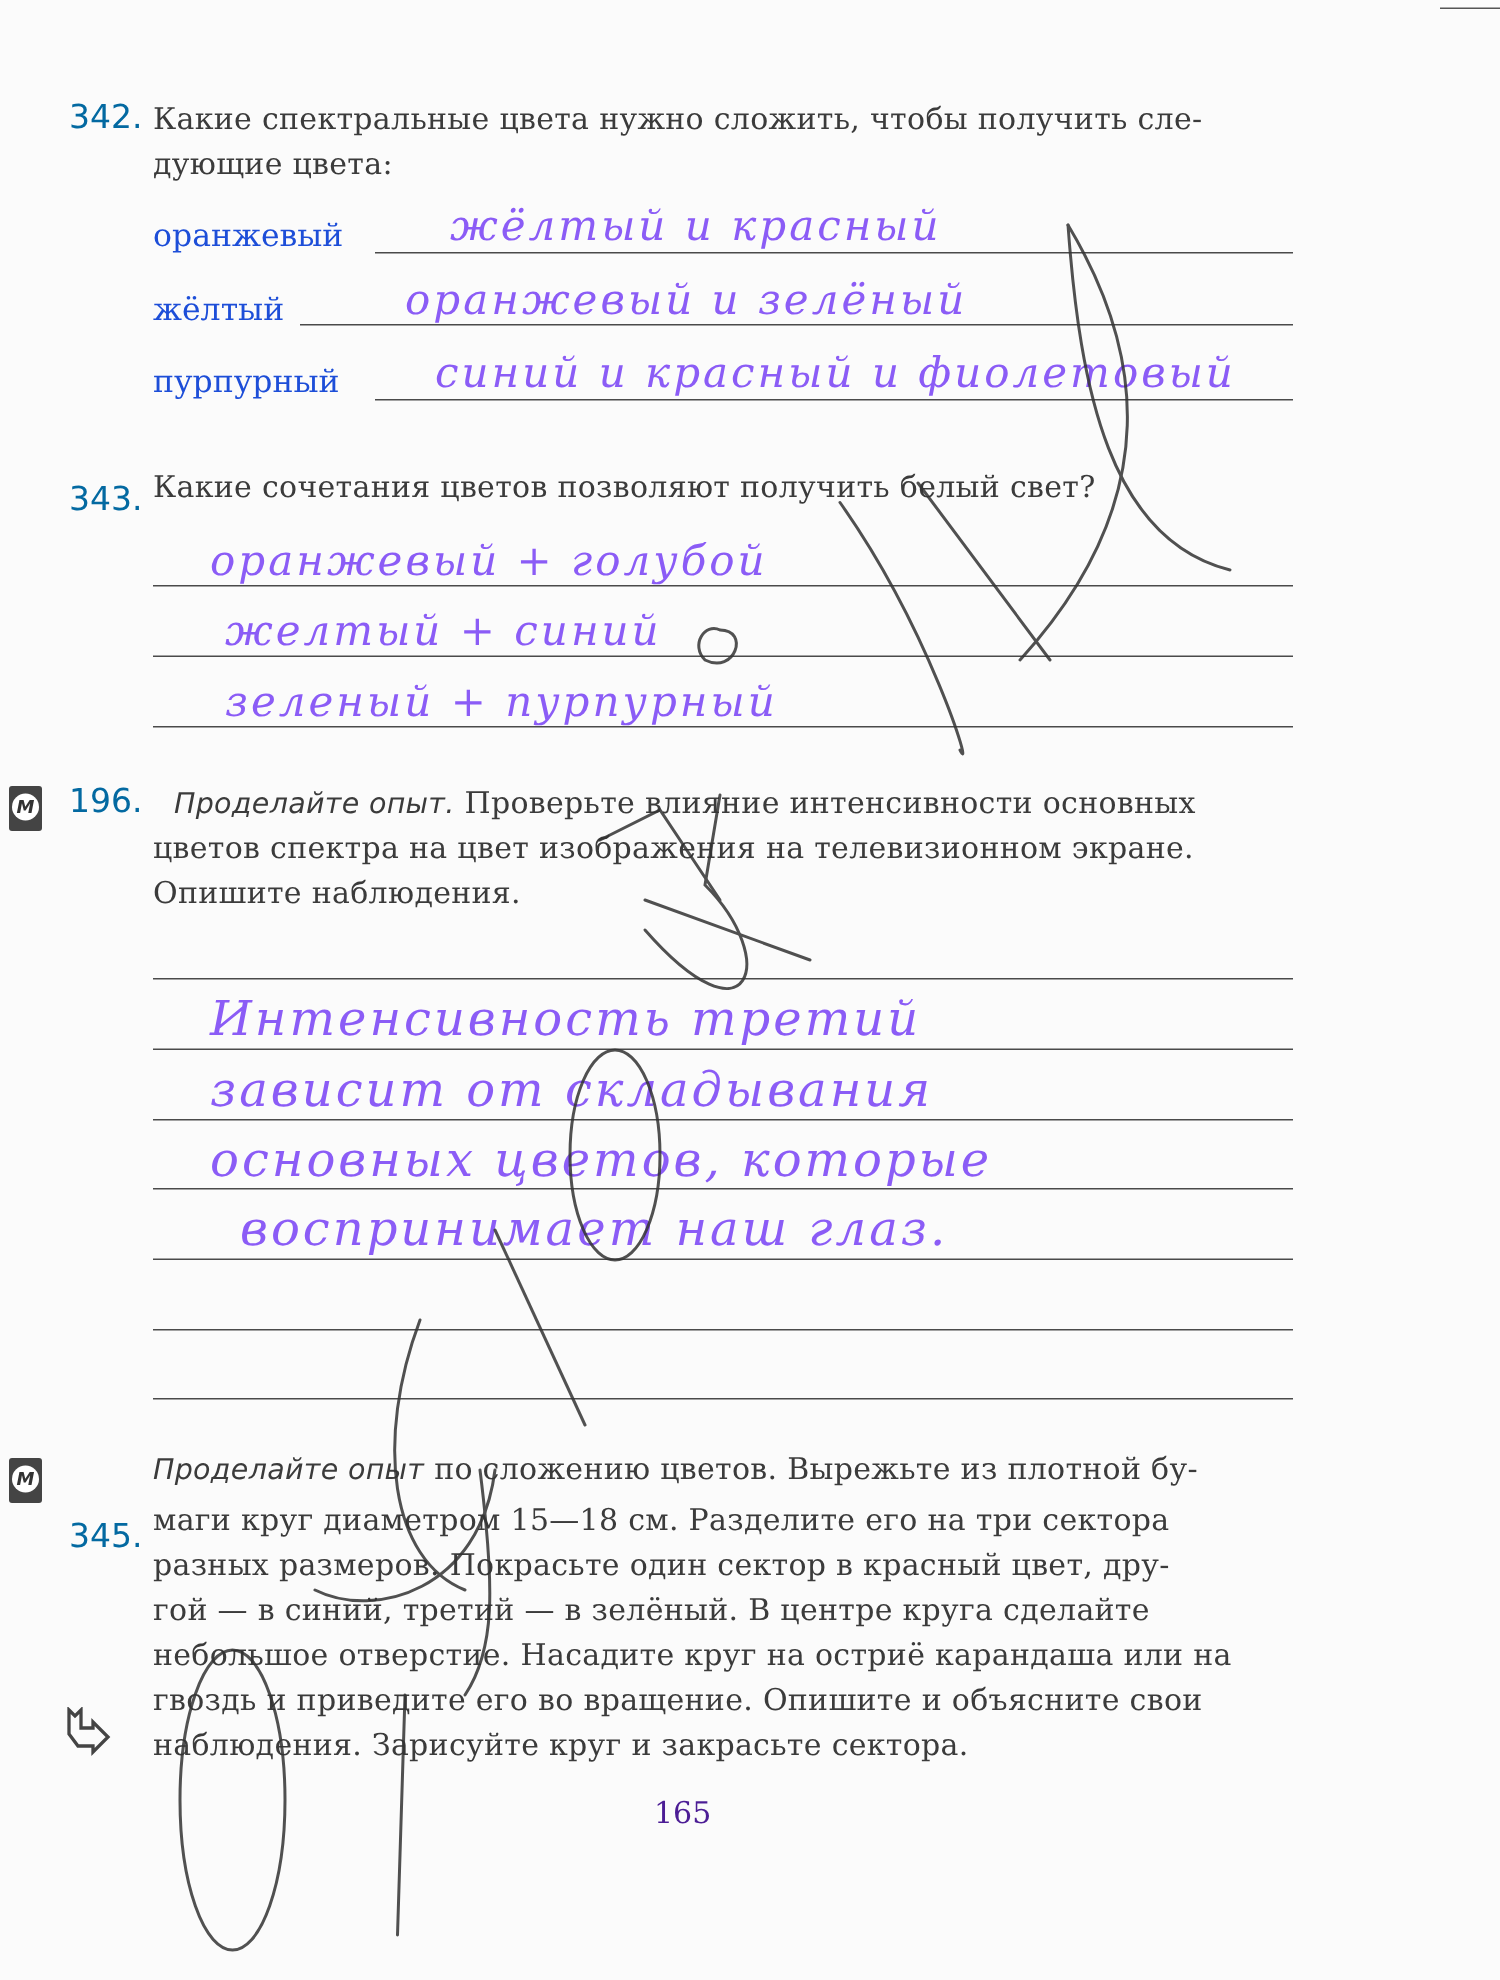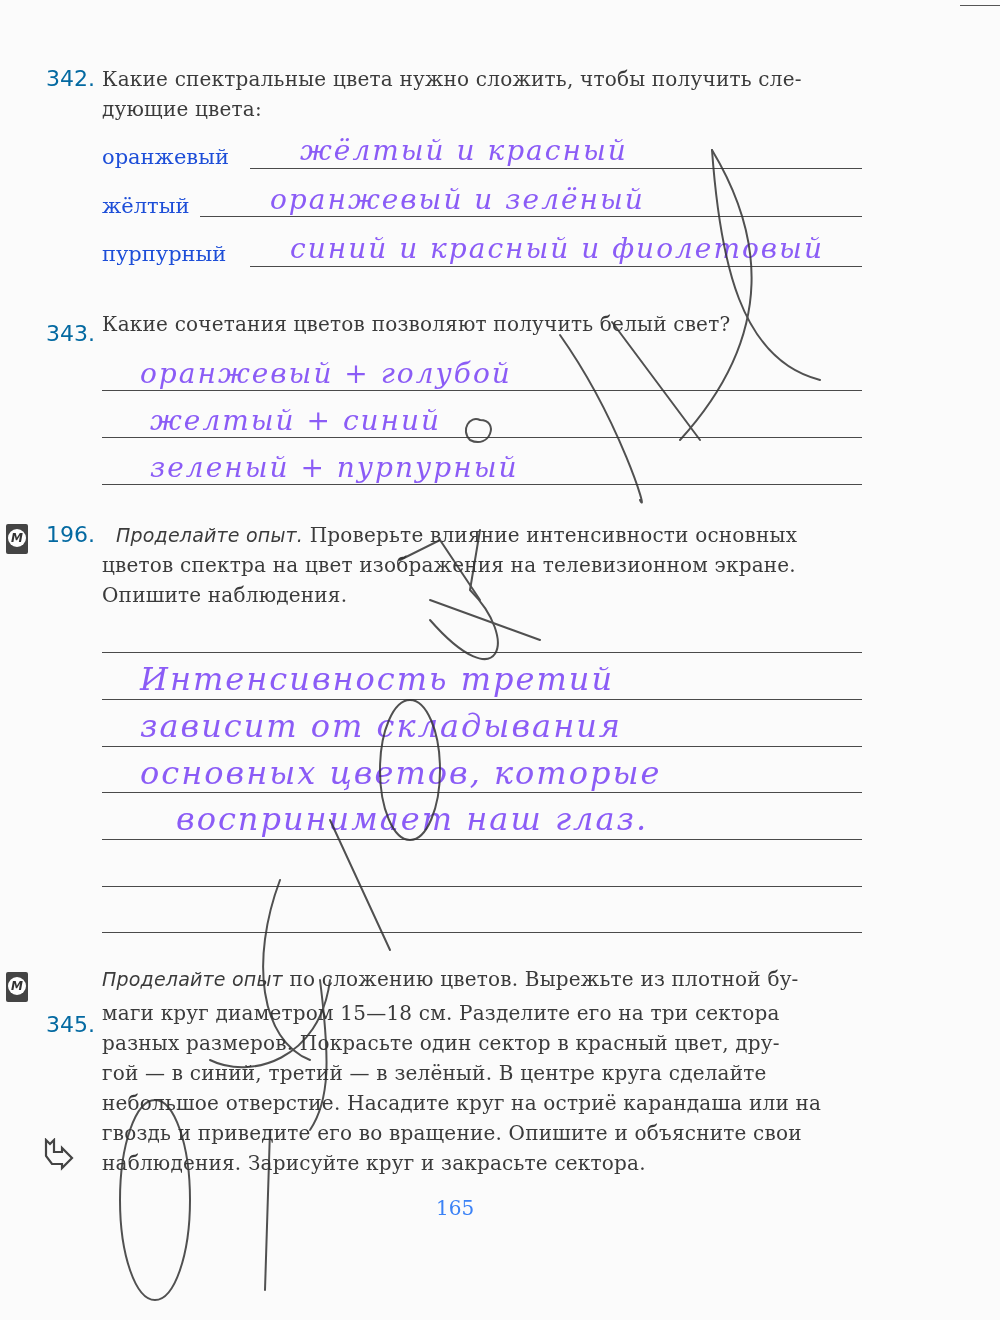--- a/index.html
+++ b/index.html
@@ -9,21 +9,21 @@
   }
   .num { position:absolute; font-family:"DejaVu Sans","Liberation Sans",sans-serif; font-weight:normal; font-size:22px; color:#0369a1; }
   .txt { position:absolute; font-size:20px; line-height:30px; color:#3b3b3b; letter-spacing:0.2px; }
   .ital { font-family:"DejaVu Sans","Liberation Sans",sans-serif; font-style:italic; font-size:19px; }
   .label { position:absolute; font-size:21px; color:#1d4ed8; }
   .rule { position:absolute; height:0; border-top:1.6px solid #4a4a4a; }
   .hand { position:absolute; font-family:"DejaVu Serif","Liberation Serif",serif; font-style:italic; color:#8b5cf6; font-size:28px; letter-spacing:2px; white-space:nowrap; }
   .mbadge { position:absolute; width:22px; height:30px; background:#444; border-radius:2px; }
   .mbadge span { position:absolute; left:2px; top:5px; width:18px; height:18px; border-radius:50%; background:#fff; color:#333;
     font-family:"DejaVu Sans","Liberation Sans",sans-serif; font-style:italic; font-weight:bold; font-size:12px; text-align:center; line-height:18px; }
-  .pagenum { position:absolute; left:436px; top:1196px; font-size:20px; color:#3b82f6; }
+  .pagenum { position:absolute; left:436px; top:1196px; font-size:20px; color:#4c1d95; }
   svg.scrib { position:absolute; left:0; top:0; pointer-events:none; }
   .topmark { position:absolute; left:960px; top:5px; width:40px; border-top:1.5px solid #555; }
 </style>
 </head>
 <body>
 
 <div class="topmark"></div>
 
 <div class="num" style="left:46px;top:66px;">342.</div>
 <div class="txt" style="left:102px;top:64px;text-align:right;">Какие спектральные цвета нужно сложить, чтобы получить сле-</div>
@@ -61,21 +61,21 @@
 <div class="rule" style="left:102px;top:652px;width:760px;"></div>
 <div class="rule" style="left:102px;top:699px;width:760px;"></div>
 <div class="rule" style="left:102px;top:746px;width:760px;"></div>
 <div class="rule" style="left:102px;top:792px;width:760px;"></div>
 <div class="rule" style="left:102px;top:839px;width:760px;"></div>
 <div class="rule" style="left:102px;top:886px;width:760px;"></div>
 <div class="rule" style="left:102px;top:932px;width:760px;"></div>
 <div class="hand" style="left:140px;top:660px;font-size:32px;">Интенсивность третий</div>
 <div class="hand" style="left:140px;top:707px;font-size:32px;">зависит от складывания</div>
 <div class="hand" style="left:140px;top:754px;font-size:32px;">основных цветов, которые</div>
-<div class="hand" style="left:160px;top:800px;font-size:32px;margin-left:16px;">воспринимает наш глаз.</div>
+<div class="hand" style="left:160px;top:800px;font-size:32px;">воспринимает наш глаз.</div>
 
 <div class="mbadge" style="left:6px;top:972px;">
     <span>М</span>
   </div>
 <div class="num" style="left:46px;top:970px;margin-top:42px;">345.</div>
 <div class="txt" style="left:102px;top:964px;white-space:nowrap;"><span class="ital">Проделайте опыт</span><span> по сложению цветов. Вырежьте из плотной бу-</span></div>
 <div class="txt" style="left:102px;top:998px;">маги круг диаметром 15—18 см. Разделите его на три сектора</div>
 <div class="txt" style="left:102px;top:1028px;">разных размеров. Покрасьте один сектор в красный цвет, дру-</div>
 <div class="txt" style="left:102px;top:1058px;">гой — в синий, третий — в зелёный. В центре круга сделайте</div>
 <div class="txt" style="left:102px;top:1088px;">небольшое отверстие. Насадите круг на остриё карандаша или на</div>

